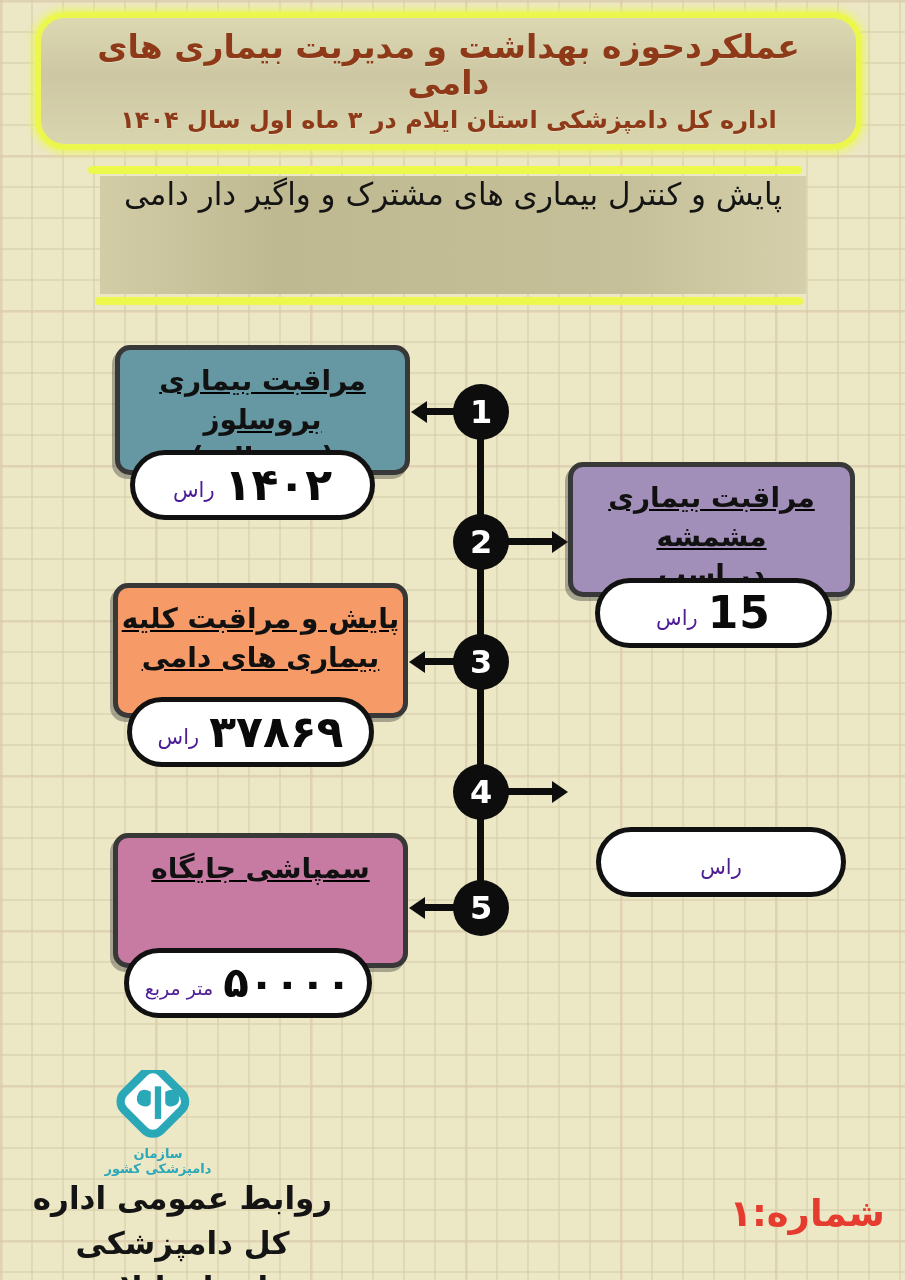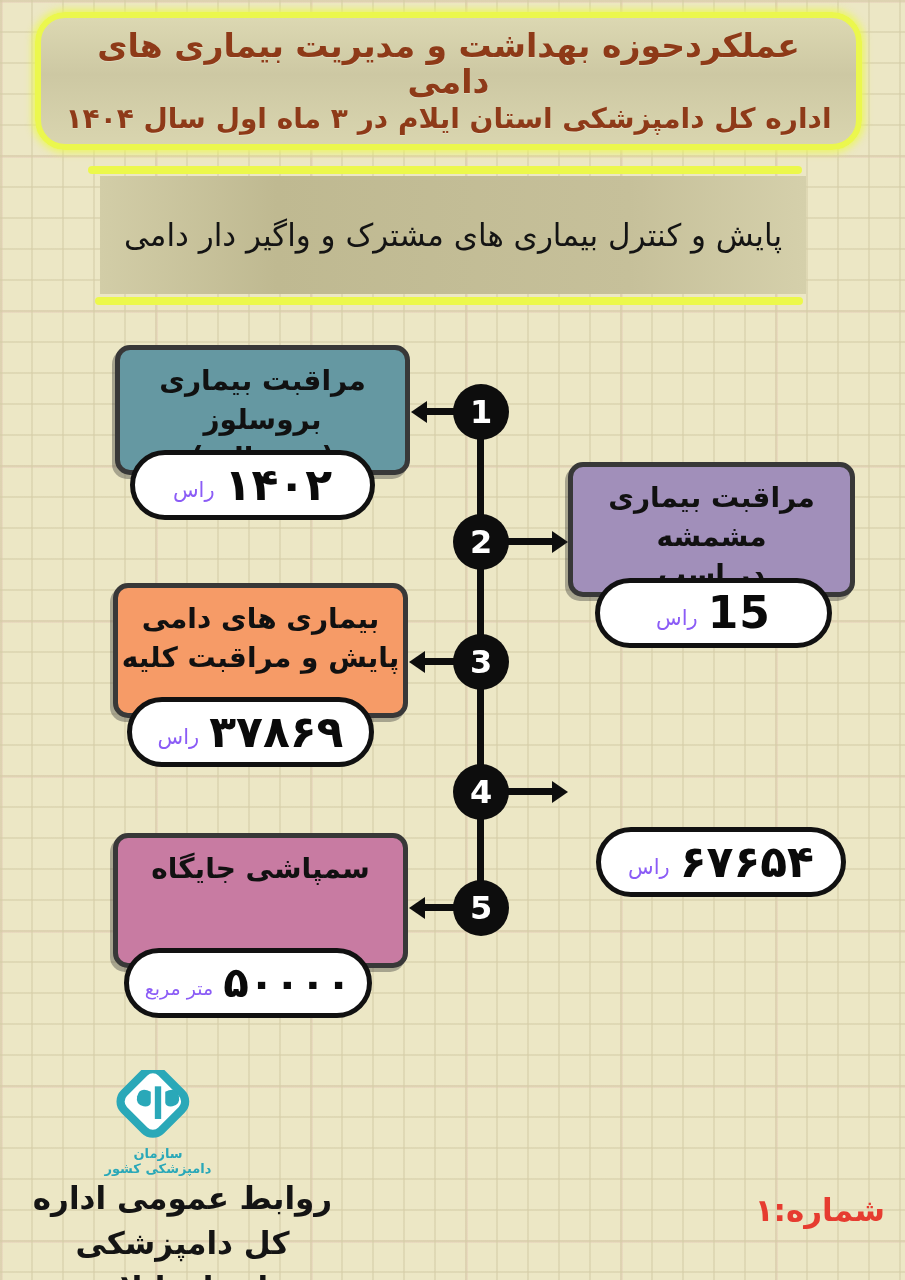--- a/index.html
+++ b/index.html
@@ -20,29 +20,29 @@
     position:absolute; left:35px; top:12px; width:827px; height:138px;
     border:6px solid #ebf74d; border-radius:30px;
     background:linear-gradient(180deg,#dcd8b2 0%,#cdc8a3 45%,#d9d5af 100%);
     box-shadow:0 0 7px 3px rgba(235,247,90,.85);
     display:flex; flex-direction:column; justify-content:space-around;
     align-items:center; padding:8px 14px; box-sizing:border-box;
   }
   .title-line{ color:#8e3a18; font-weight:bold; text-align:center; line-height:1.1;
     text-shadow:0 1px 0 rgba(255,255,255,.25); }
   .title-line.l1{ font-size:33px; }
-  .title-line.l2{ font-size:28px; }
+  .title-line.l2{ font-size:24px; }
   
   .bar{ position:absolute; height:8px; background:#ecf84b; border-radius:4px; }
   .bar.top{ left:88px; top:166px; width:714px; }
   .bar.bottom{ left:95px; top:297px; width:708px; }
   .subtitle-panel{
     position:absolute; left:100px; top:176px; width:706px; height:118px;
     background:linear-gradient(90deg,#d2cda7 0%,#bfb991 25%,#c6c09a 75%,#d5d0ab 100%);
-    display:flex; align-items:center; justify-content:center;
+    display:flex; align-items:flex-start; justify-content:center;
   }
   .subtitle-text{ font-size:31px; color:#141414; text-align:center; }
   
   .spine{ position:absolute; left:477px; top:412px; width:7px; height:496px; background:#0d0d0d; z-index:1; }
   .circle{
     position:absolute; left:453px; width:56px; height:56px; border-radius:50%;
     background:#0d0d0d; color:#fff; z-index:3;
     display:flex; align-items:center; justify-content:center;
     font-size:32px; font-weight:bold;
   }
@@ -53,53 +53,53 @@
   .arrow.to-left .head{ left:-15px; border-right:16px solid #0d0d0d; }
   .arrow.to-right .head{ right:-15px; border-left:16px solid #0d0d0d; }
   .a1{ left:426px; top:408px; width:30px; }
   .a2{ left:506px; top:538px; width:47px; }
   .a3{ left:424px; top:658px; width:32px; }
   .a4{ left:506px; top:788px; width:47px; }
   .a5{ left:424px; top:904px; width:32px; }
   
   .card{
     position:absolute; border:5px solid #383838; border-radius:15px;
-    box-shadow:-3px 4px 0 rgba(40,40,40,.35); box-sizing:border-box; z-index:2;
+    box-shadow:-3px 4px 0 rgba(40,40,40,.35); box-sizing:border-box; z-index:2;text-decoration:underline;
   }
   .card .card-title{
     font-weight:bold; color:#111; text-align:center; font-size:28px; line-height:1.38;
     padding-top:12px;
   }
   .card1{ left:115px; top:345px; width:295px; height:130px; }
   .card2{ left:568px; top:462px; width:287px; height:135px; }
   .card3{ left:113px; top:583px; width:295px; height:135px; }
   .card4{ left:568px; top:712px; width:287px; height:135px; }
   .card5{ left:113px; top:833px; width:295px; height:135px; }
   .pill{
     position:absolute; height:70px; background:#fff; border:5px solid #111;
     border-radius:40px; z-index:4; box-sizing:border-box;
     display:flex; align-items:center; justify-content:center; gap:10px; direction:rtl;
   }
   .pill .val{ font-size:44px; font-weight:bold; color:#0a0a0a; letter-spacing:1px; line-height:1; }
-  .pill .unit{ font-size:21px; color:#8b5cf6; padding-top:10px; }
+  .pill .unit{ font-size:21px; color:#4c1d95; padding-top:10px; }
   .p1{ left:130px; top:450px; width:245px; }
   .p2{ left:595px; top:578px; width:237px; }
   .p3{ left:127px; top:697px; width:247px; }
   .p4{ left:596px; top:827px; width:250px; }
   .p5{ left:124px; top:948px; width:248px; }
   .p5 .val{ font-size:42px; }
   .p5 .unit{ font-size:19px; }
   
   .logo{ position:absolute; left:112px; top:1070px; width:92px; height:78px; }
   .logo-caption{ position:absolute; left:100px; top:1146px; width:116px; text-align:center;
     color:#2aa8b8; font-size:13px; font-weight:bold; }
   .credit{ position:absolute; left:15px; top:1176px; width:335px; text-align:center;
     font-weight:bold; color:#141414; font-size:31px; line-height:1.45; }
   .issue{ position:absolute; left:0; right:28px; top:1192px; text-align:right;
-    color:#e63c30; font-weight:bold; font-size:31px; direction:rtl;
+    color:#e63c30; font-weight:bold; font-size:37px; direction:rtl;
     width:auto; position:absolute; }
   .issue-wrap{ position:absolute; right:auto; left:755px; top:1192px; width:130px; text-align:center; }
 </style>
 </head>
 <body>
 
 <div class="poster">
 
   <div class="title-box">
     <div class="title-line l1">عملکردحوزه بهداشت و مدیریت بیماری های دامی</div>
@@ -163,31 +163,30 @@
       <div>در اسب</div>
     </div>
   </section>
   <div class="pill p2">
     <span class="val">15</span>
     <span class="unit">راس</span>
   </div>
 
   <section class="card card3" style="background-color: rgb(246, 155, 103);">
     <div class="card-title">
+      <div>پایش و مراقبت کلیه</div>
       <div>بیماری های دامی</div>
-      <div>پایش و مراقبت کلیه</div>
     </div>
   </section>
   <div class="pill p3">
     <span class="val">۳۷۸۶۹</span>
     <span class="unit">راس</span>
   </div>
 
   <div class="pill p4">
-    <span class="val">۶۷۶۵۴</span>
     <span class="unit">راس</span>
   </div>
 
   <section class="card card5" style="background-color: rgb(200, 123, 162);">
     <div class="card-title">
       <div>سمپاشی جایگاه</div>
     </div>
   </section>
   <div class="pill p5">
     <span class="val">۵۰۰۰۰</span>

